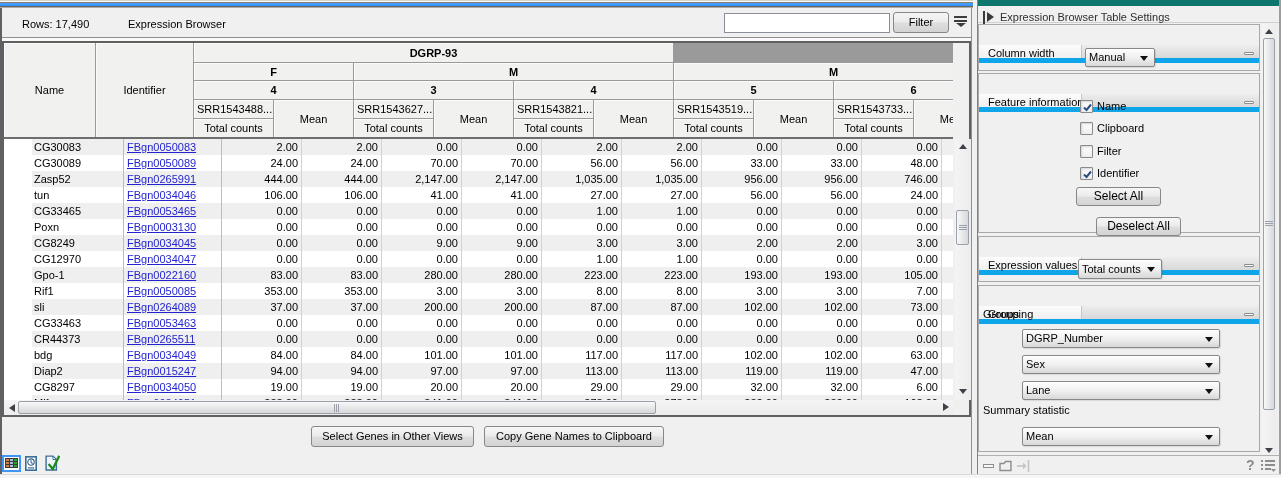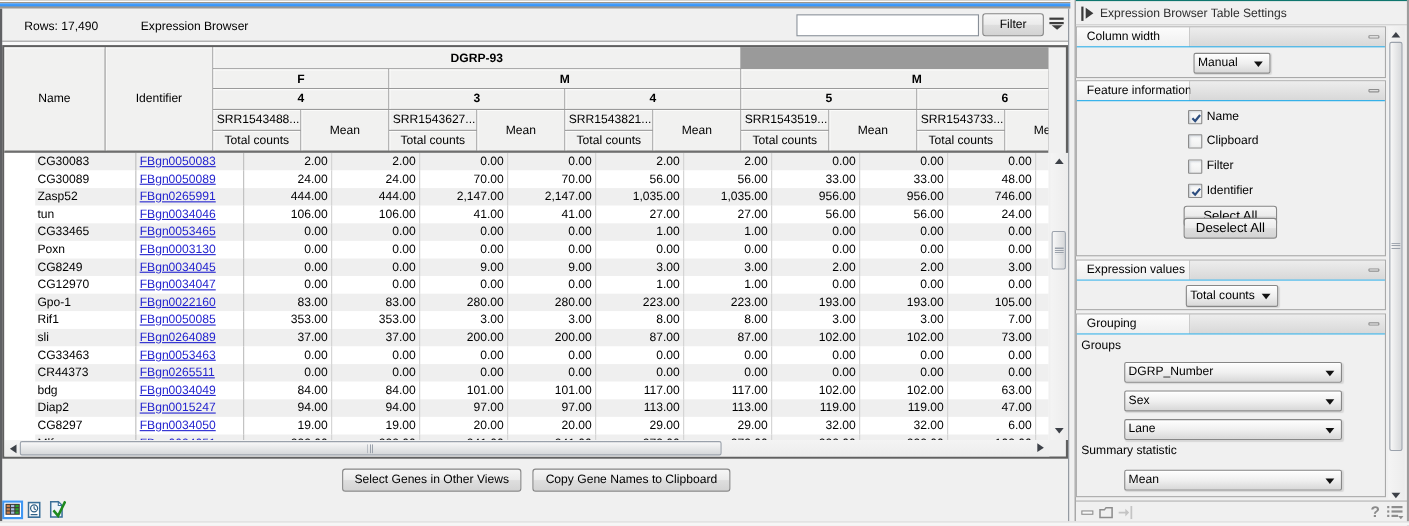--- a/index.html
+++ b/index.html
@@ -75,49 +75,49 @@
   #btn-select { left:311px; width:163px; }
   #btn-copy { left:484px; width:180px; }
   #view-icons { position:absolute; left:2px; top:453px; height:21px; }
   #vicon-table { position:absolute; left:0; top:2px; width:19px; height:17px; border:2px solid #3f97f3; background:#ffffff; }
   #vicon-clock { position:absolute; left:23px; top:3px; width:12px; height:15px; }
   #vicon-info { position:absolute; left:43px; top:2px; width:15px; height:16px; }
 
   
   #panel-divider { position:absolute; left:977px; top:0; width:1px; height:474px; background:#818181; }
   #side-panel { position:absolute; left:978px; top:0; width:302px; height:478px; background:#f0f0f0; }
-  #sp-title { position:absolute; left:0; top:0; width:100%; height:23px; border-top:1px solid #0f766e; border-bottom:1px solid #cfcfcf; }
+  #sp-title { position:absolute; left:0; top:0; width:100%; height:23px; border-top:6px solid #0f766e; border-bottom:1px solid #cfcfcf; }
   #sp-title-icon { position:absolute; left:5px; top:5px; width:16px; height:13px; }
   #sp-title-icon .bar { position:absolute; left:0; top:0; width:2px; height:13px; background:#3a3a3a; }
   #sp-title-icon .tri { position:absolute; left:4px; top:1px; width:0; height:0; border-top:5.5px solid transparent; border-bottom:5.5px solid transparent; border-left:7px solid #3a3a3a; }
   #sp-title-text { position:absolute; left:22px; top:5px; color:#2e2e2e; }
 
   .section { position:absolute; left:0; width:282px; border:1px solid #a9a9a9; background:#f0f0f0; }
-  .sec-head { position:relative; height:18px; border-bottom:1px solid #0ea5e9; display:flex; }
+  .sec-head { position:relative; height:18px; border-bottom:5px solid #0ea5e9; display:flex;margin-top:20px; }
   .sec-head .lab { width:103px; background:linear-gradient(#fcfcfc,#efefef); border-right:1px solid #c6c6c6; line-height:17px; padding-left:9px; white-space:nowrap; overflow:visible; }
   .sec-head .rest { flex:1; background:linear-gradient(#ededed,#d8d8d8); position:relative; }
   .sec-minus { position:absolute; right:5px; top:7px; width:10px; height:3px; border:1px solid #8c8c8c; background:#fafafa; border-radius:1px; }
 
   .dd { position:absolute; border:1px solid #878787; border-radius:2px; background:linear-gradient(#fefefe,#efefef 52%,#d8d8d8); line-height:17px; padding-left:3px; box-shadow:inset 0 1px 0 #fff, 1px 1px 1px rgba(0,0,0,0.10); }
   .dd .arr { position:absolute; right:6px; top:50%; margin-top:-2px; width:0; height:0; border-left:4px solid transparent; border-right:4px solid transparent; border-top:5px solid #111; }
   #dd-colwidth { left:106px; top:23px; width:70px; height:19px; line-height:17px; }
   #dd-exprval { left:99px; top:22px; width:84px; height:20px; line-height:18px; }
   #dd-group0 { left:43px; top:43px; width:198px; height:19px; }
   #dd-group1 { left:43px; top:69px; width:198px; height:19px; }
   #dd-group2 { left:43px; top:95px; width:198px; height:19px; }
   #dd-summary { left:43px; top:141px; width:198px; height:19px; }
 
   .cbrow { position:absolute; left:101px; height:13px; }
   .cbox { position:absolute; left:0; top:0; width:13px; height:13px; border:1px solid #8b8b8b; border-radius:1px; background:linear-gradient(#fdfdfd,#efefef); box-shadow:inset 1px 1px 2px rgba(165,175,188,.5); }
   .cbox svg { position:absolute; left:1px; top:1px; }
   .cblabel { position:absolute; left:17px; top:0; line-height:13px; }
 
   .sp-btn { position:absolute; left:97px; width:85px; height:19px; border:1px solid #878787; border-radius:3px; background:linear-gradient(#f6f6f6,#ebebeb 48%,#dedede 52%,#d3d3d3); font-family:inherit; font-size:12px; }
   #btn-selectall { top:113px; }
-  #btn-deselectall { top:124px; }
+  #btn-deselectall { top:143px;margin-left:20px; }
 
   #grouping-label1 { position:absolute; left:4px; top:22px; }
   #grouping-label2 { position:absolute; left:4px; top:118px; }
 
   #sp-scroll { left:284px; top:24px; width:15px; height:430px; }
 
   #sp-bottom { position:absolute; left:0; top:455px; width:302px; height:19px; border-top:1px solid #b1b1b1; }
   .spb-icon { position:absolute; top:3px; }
   #spb-minus { left:5px; top:8px; width:11px; height:4px; border:1px solid #8d8d8d; background:#f8f8f8; }
   #spb-help { left:268px; top:1px; color:#8a8a8a; font-size:14px; font-weight:bold; position:absolute; }

